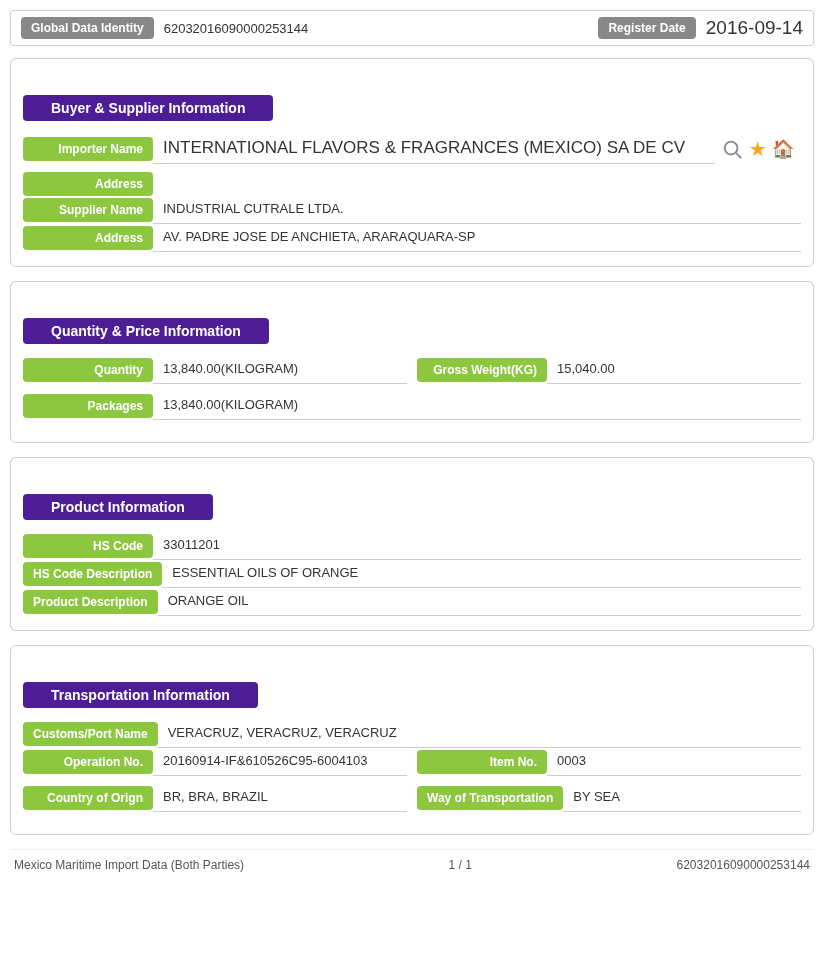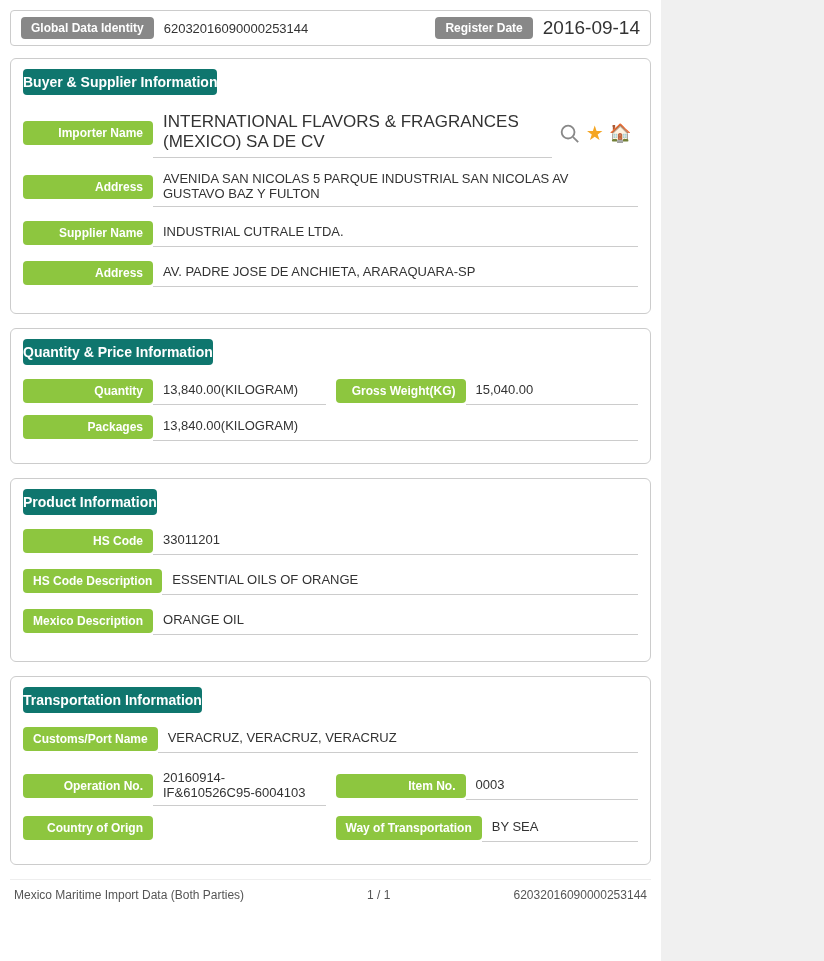--- a/index.html
+++ b/index.html
@@ -3,21 +3,21 @@
   <meta charset="utf-8">
   <style>
     * { box-sizing: border-box; margin: 0; padding: 0; }
     body {
       font-family: Arial, sans-serif;
       background: #f0f0f0;
       font-size: 13px;
       color: #333;
     }
     .page-wrapper {
-      width: 661px;
+      width: 824px;
       min-height: 961px;
       background: #fff;
       padding: 10px;
     }
 
     
     .global-header {
       display: flex;
       align-items: center;
       border: 1px solid #ccc;
@@ -59,34 +59,35 @@
       border: 1px solid #ccc;
       border-radius: 6px;
       margin-bottom: 14px;
       padding: 10px 12px 14px 12px;
       background: #fff;
     }
 
     
     .section-header {
       display: inline-block;
-      background: #0f766e;
+      background: #4c1d95;
       color: #fff;
-      padding: 5px 0;
+      padding: 5px 28px;
       border-radius: 4px;
       font-size: 14px;
       font-weight: bold;
       margin-bottom: 12px;
+      margin-top: 26px;
     }
 
     
     .field-row {
       display: flex;
       align-items: center;
-      margin-bottom: 12px;
+      margin-bottom: 0;
       gap: 0;
     }
     .field-label {
       background: #8dc63f;
       color: #fff;
       padding: 5px 10px;
       border-radius: 4px;
       font-size: 12px;
       font-weight: bold;
       text-align: right;
@@ -201,21 +202,20 @@
             <line x1="16.5" y1="16.5" x2="22" y2="22"></line>
           </svg>
         </span>
         <span class="icon-star" title="Favorite">★</span>
         <span class="icon-home" title="Home">🏠</span>
       </div>
     </div>
 
     <div class="field-row">
       <span class="field-label">Address</span>
-      <span class="field-value">AVENIDA SAN NICOLAS 5 PARQUE INDUSTRIAL SAN NICOLAS AV GUSTAVO BAZ Y FULTON</span>
     </div>
 
 
     <div class="field-row">
       <span class="field-label">Supplier Name</span>
       <span class="field-value">INDUSTRIAL CUTRALE LTDA.</span>
     </div>
 
     <div class="field-row">
       <span class="field-label">Address</span>
@@ -252,21 +252,21 @@
       <span class="field-label">HS Code</span>
       <span class="field-value">33011201</span>
     </div>
 
     <div class="field-row">
       <span class="field-label">HS Code Description</span>
       <span class="field-value">ESSENTIAL OILS OF ORANGE</span>
     </div>
 
     <div class="field-row">
-      <span class="field-label">Mexico Description</span>
+      <span class="field-label">Product Description</span>
       <span class="field-value">ORANGE OIL</span>
     </div>
   </div>
 
   <div class="section">
     <div class="section-header">Transportation Information</div>
 
     <div class="field-row">
       <span class="field-label">Customs/Port Name</span>
       <span class="field-value">VERACRUZ, VERACRUZ, VERACRUZ</span>
@@ -279,20 +279,21 @@
       </div>
       <div class="field-col">
         <span class="field-label">Item No.</span>
         <span class="field-value">0003</span>
       </div>
     </div>
 
     <div class="field-row-double">
       <div class="field-col">
         <span class="field-label">Country of Orign</span>
+        <span class="field-value">BR, BRA, BRAZIL</span>
       </div>
       <div class="field-col">
         <span class="field-label">Way of Transportation</span>
         <span class="field-value">BY SEA</span>
       </div>
     </div>
   </div>
 
   <div class="footer">
     <span class="footer-left">Mexico Maritime Import Data (Both Parties)</span>

